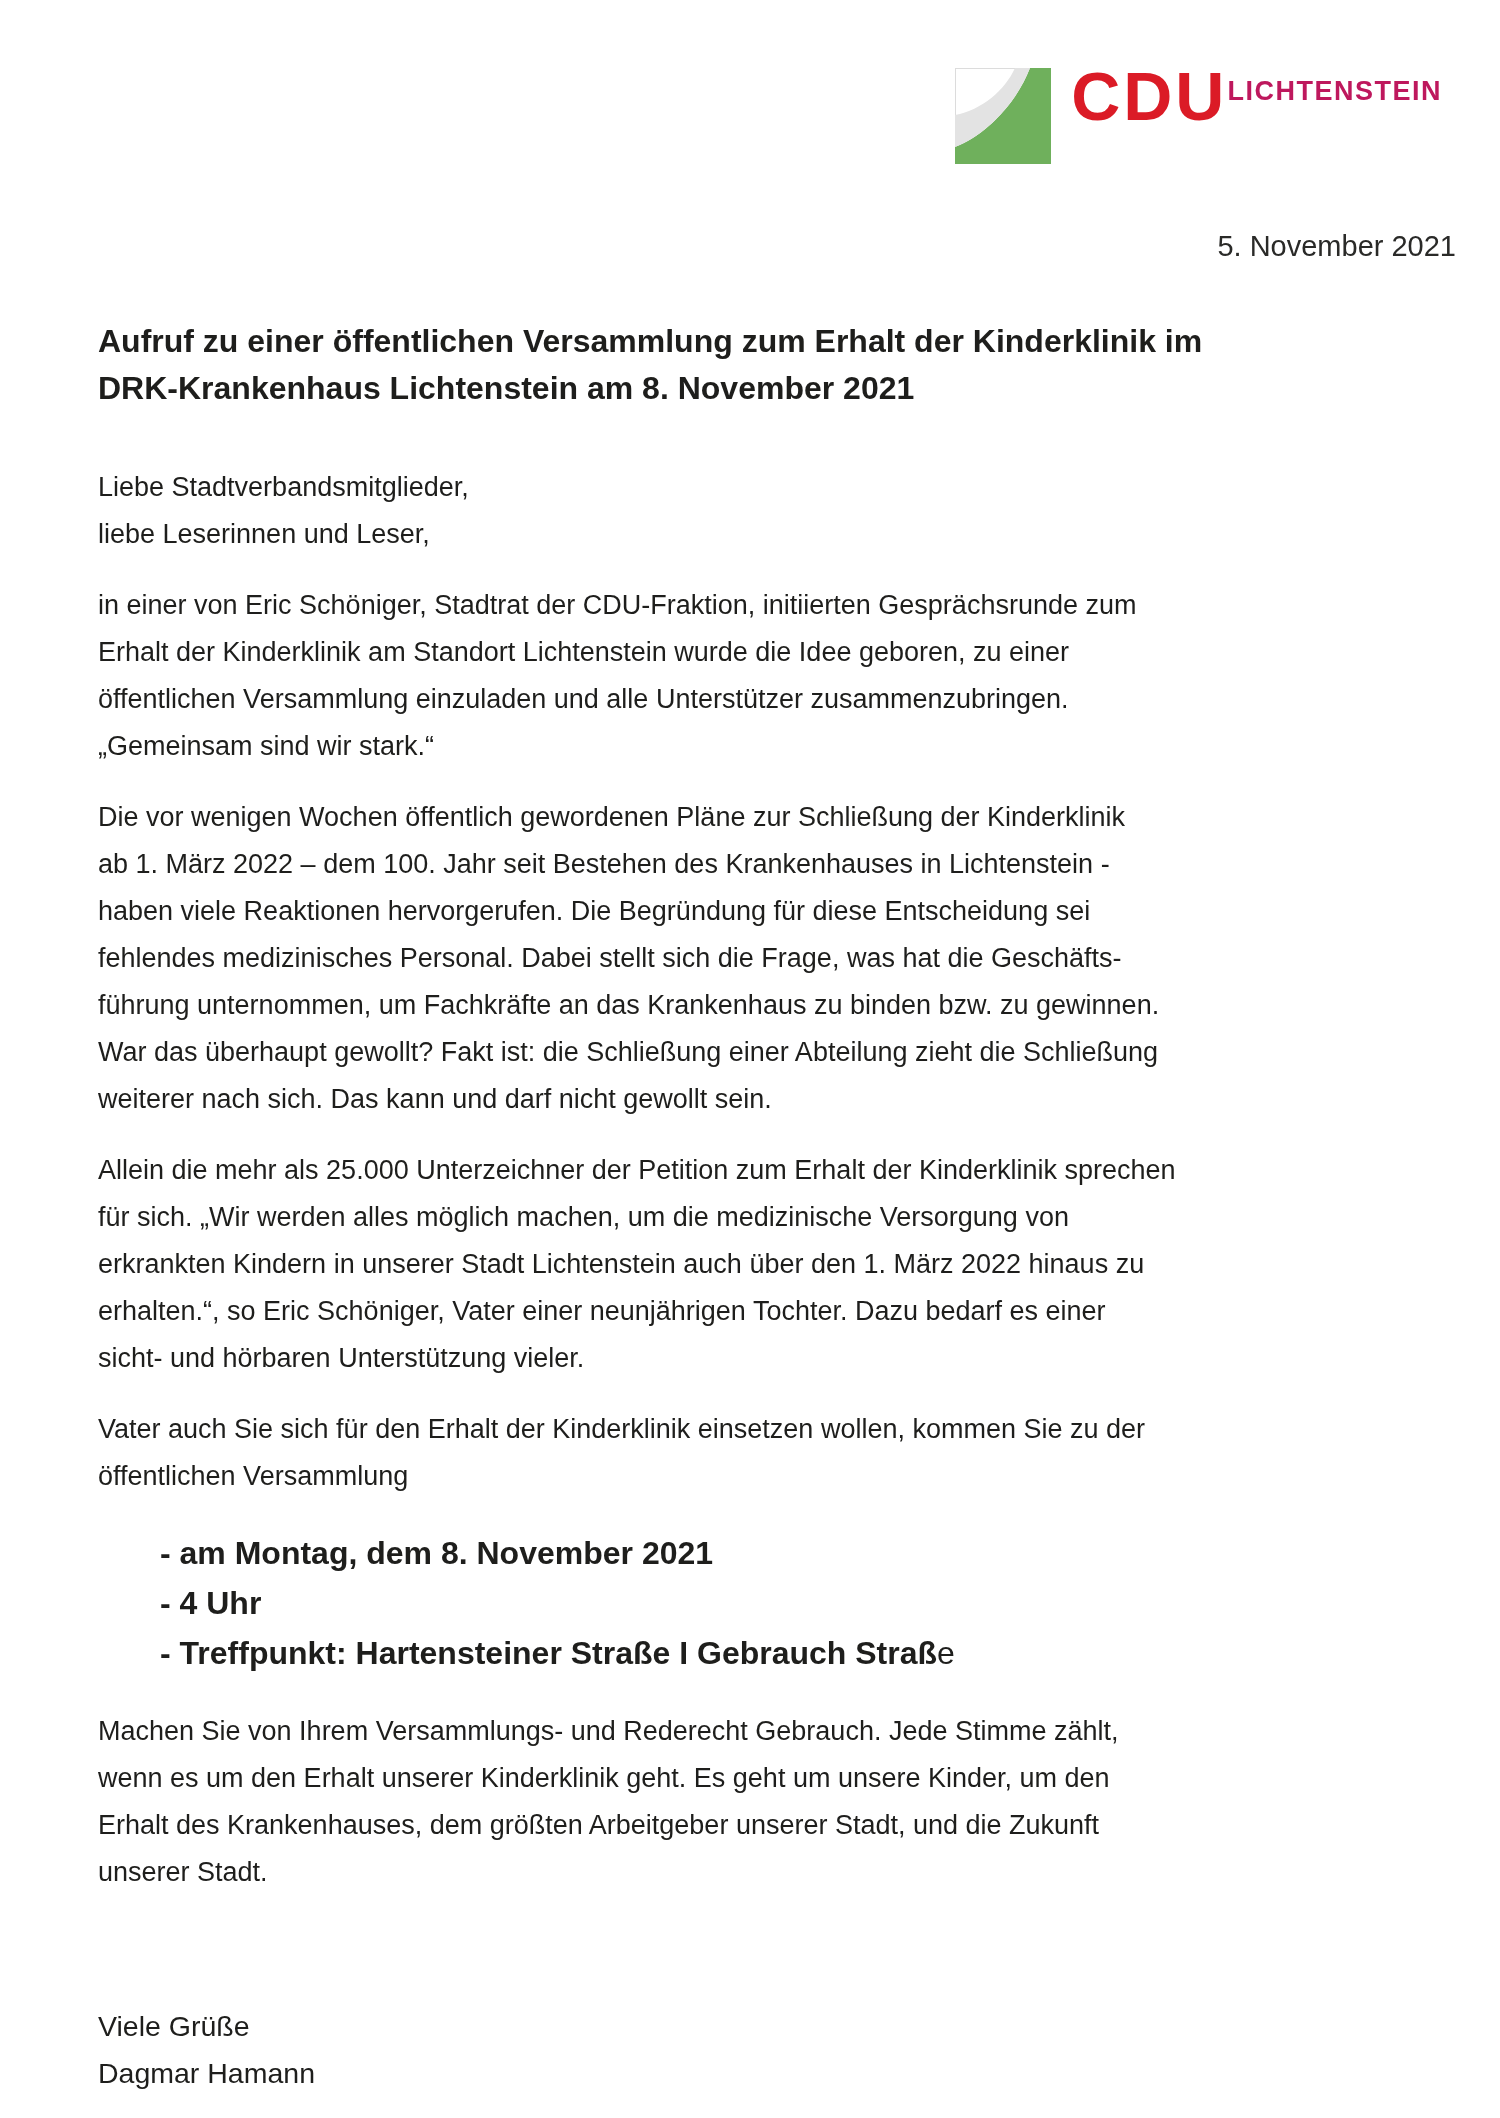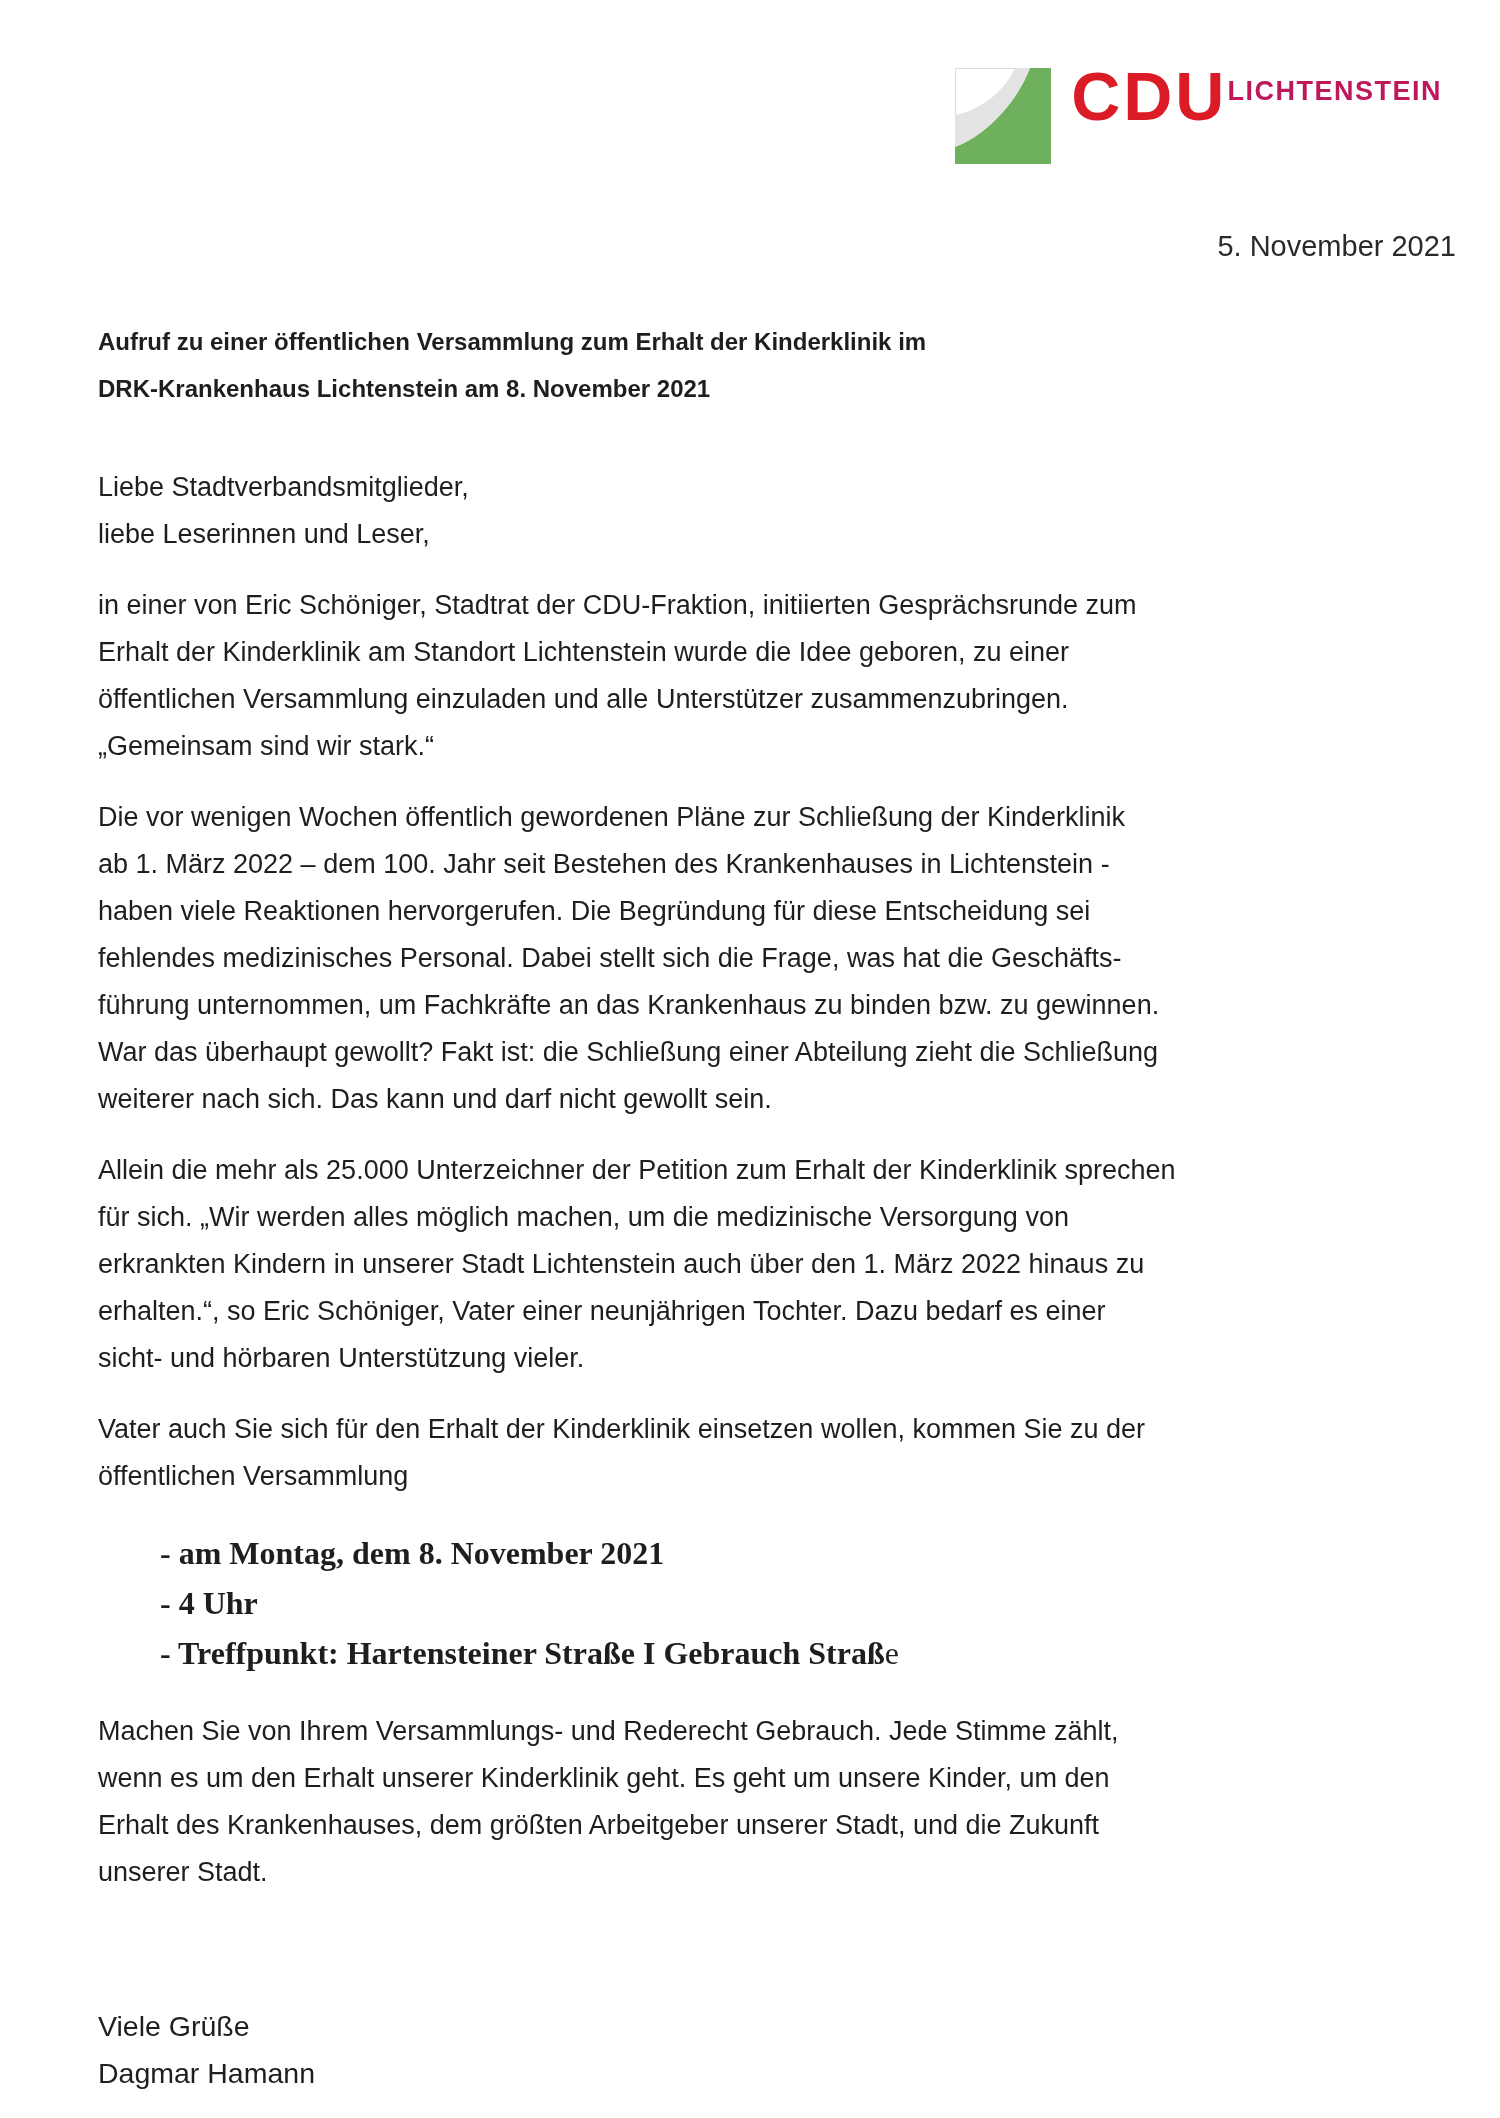--- a/index.html
+++ b/index.html
@@ -46,36 +46,35 @@
     top: 230px;
     right: 44px;
     font-size: 29px;
     color: #2a2a28;
   }
   .content {
     padding: 0 40px 0 98px;
     width: 1362px;
   }
   h1.title {
-    font-size: 24px;
+    font-size: 32px;
     line-height: 47px;
     font-weight: bold;
     margin: 0 0 52px 0;
     white-space: pre-line;
   }
   .bodytext {
     font-size: 27px;
     line-height: 47px;
     margin: 0 0 24px 0;
     white-space: pre-line;
   }
   .bullets {
     margin: 28px 0 30px 0;
     padding-left: 62px;
-    font-family: Liberation Serif, serif;
   }
   .bullet {
     font-size: 32px;
     line-height: 50px;
     font-weight: bold;
   }
   .bullet .regular { font-weight: normal; }
   .signature {
     margin-top: 60px;
     font-size: 28.5px;

